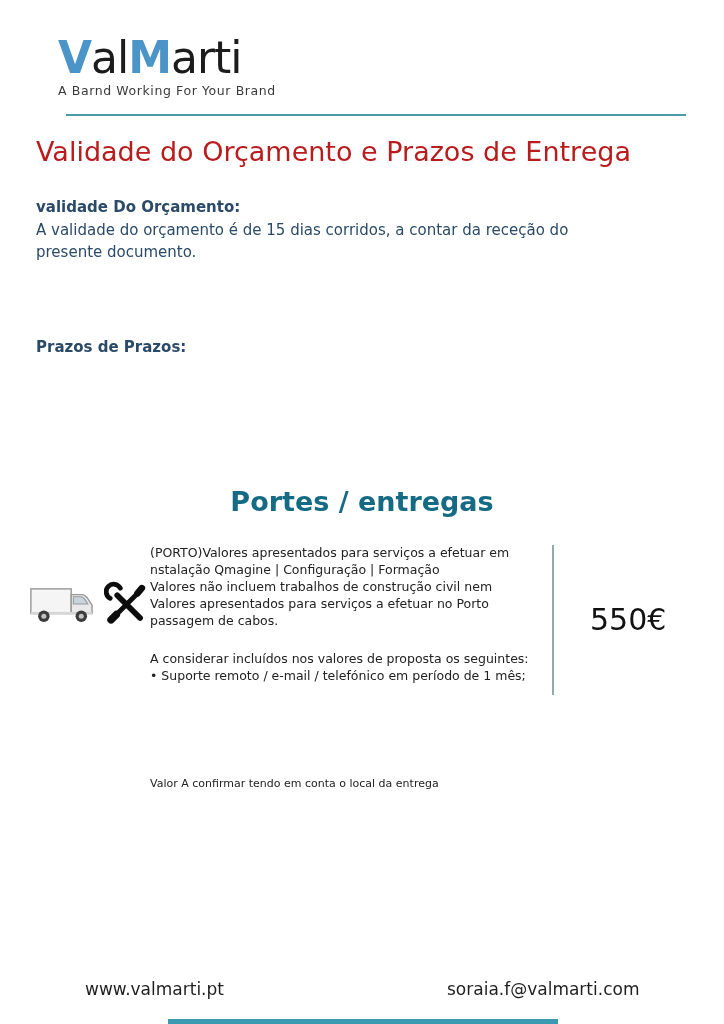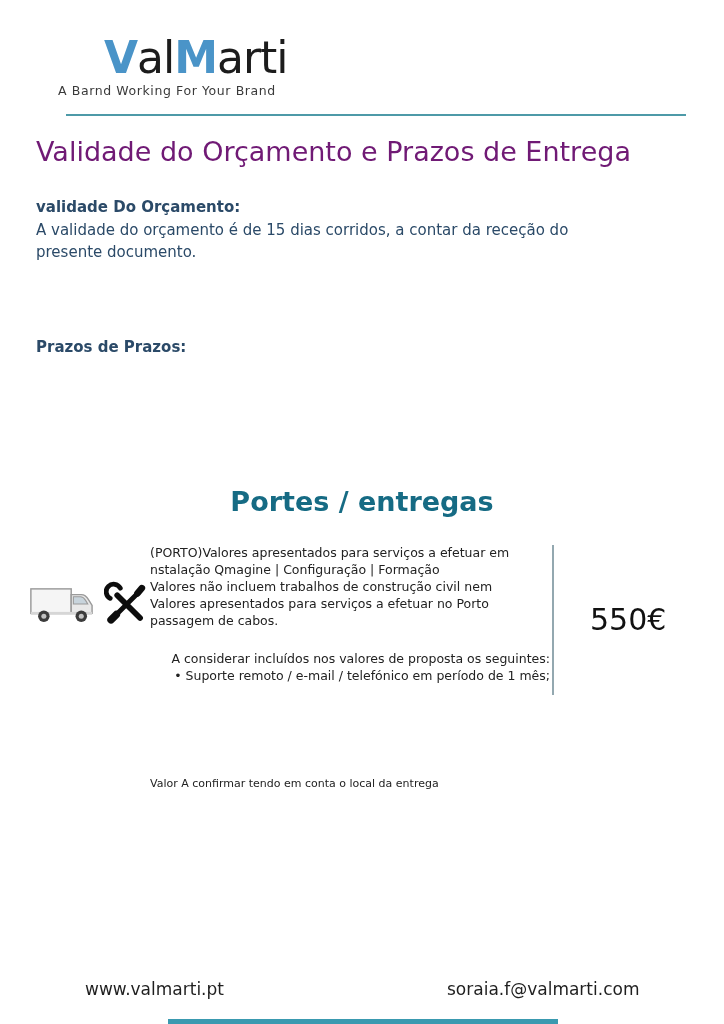--- a/index.html
+++ b/index.html
@@ -3,39 +3,39 @@
 <meta charset="utf-8">
 <style>
   html,body{margin:0;padding:0;}
   body{
     width:724px;height:1024px;position:relative;background:#ffffff;
     font-family:"DejaVu Sans","Liberation Sans",sans-serif;
     overflow:hidden;
   }
   
   .logo{position:absolute;left:58px;top:34px;}
-  .logo-text{font-size:44px;font-weight:500;letter-spacing:-1px;color:#1c1c1c;line-height:1.1;margin-left:46px;}
+  .logo-text{font-size:44px;font-weight:500;letter-spacing:-1px;color:#1c1c1c;line-height:1.1;}
   .logo-text .blue{color:#4a94c8;font-weight:600;}
   .logo-tagline{font-size:12.5px;color:#3a3a3a;letter-spacing:0.6px;margin-top:1px;}
   .header-rule{position:absolute;left:66px;top:114px;width:620px;height:2px;background:#4d9aa8;}
   
-  .doc-title{position:absolute;left:36px;top:136px;font-size:27px;font-weight:400;color:#701a75;}
+  .doc-title{position:absolute;left:36px;top:136px;font-size:27px;font-weight:400;color:#b91c1c;}
   
   .section{position:absolute;left:36px;width:585px;color:#2b4a68;font-size:15px;line-height:1.5;}
   .section-1{top:196px;}
   .section-2{top:336px;}
   .section-heading{font-weight:700;}
   
   .portes-heading{position:absolute;left:0;top:486px;width:724px;text-align:center;
     font-size:27px;font-weight:700;color:#166b84;}
   .portes-icons{position:absolute;left:28px;top:578px;width:115px;display:flex;align-items:center;gap:4px;}
   .portes-desc{position:absolute;left:150px;top:544px;width:400px;
     font-size:12.5px;line-height:17px;color:#222222;}
   .portes-considerations{position:absolute;left:150px;top:650px;width:400px;
-    font-size:12.5px;line-height:17px;color:#222222;text-align:right;}
+    font-size:12.5px;line-height:17px;color:#222222;}
   .portes-divider{position:absolute;left:552px;top:545px;width:2px;height:150px;background:#93a8b0;}
   .portes-price{position:absolute;left:590px;top:602px;font-size:30px;color:#111111;}
   .portes-note{position:absolute;left:150px;top:736px;width:420px;font-size:11px;color:#222222;margin-top:41px;}
   
   .footer-website{position:absolute;left:85px;top:979px;font-size:17px;color:#1f1f1f;}
   .footer-email{position:absolute;left:447px;top:979px;font-size:17px;color:#1f1f1f;}
   .footer-bar{position:absolute;left:168px;top:1019px;width:390px;height:5px;background:#3a9ab0;}
 </style>
 </head>
 <body>

